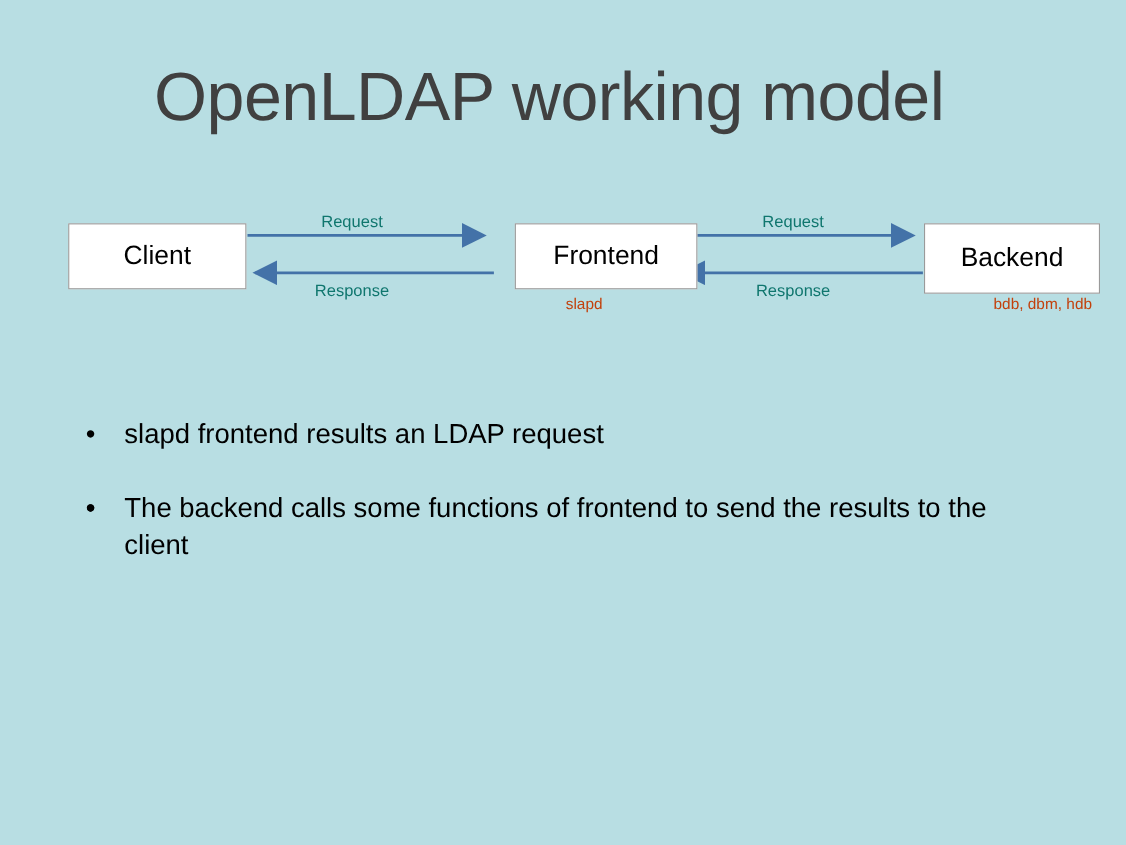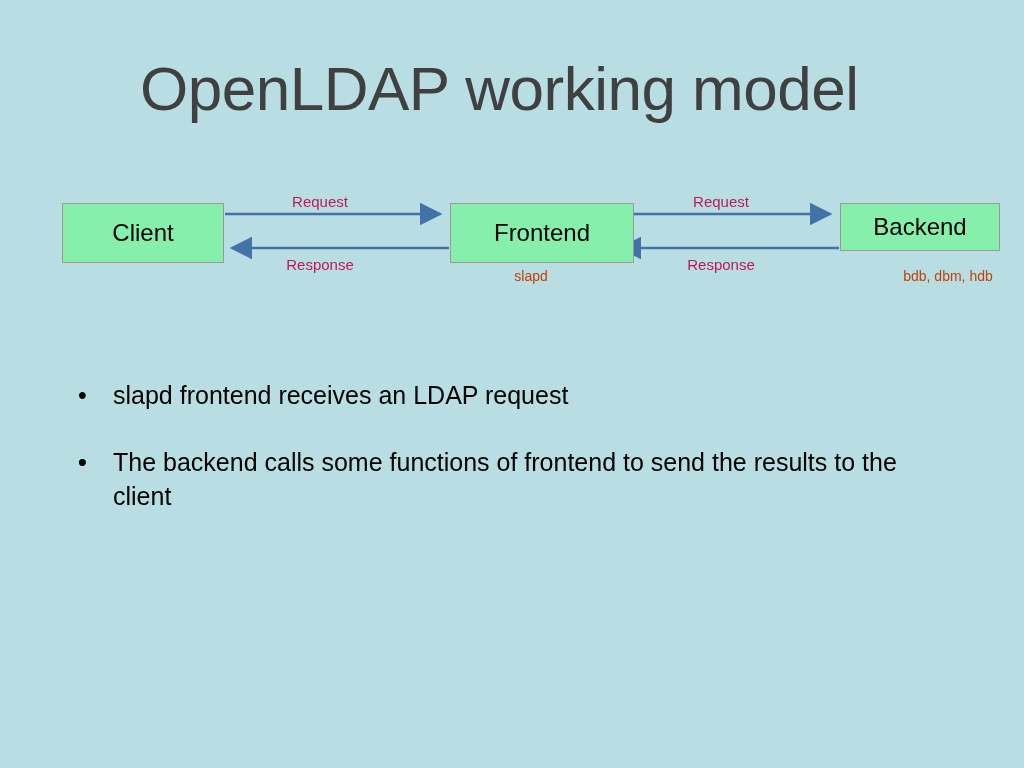--- a/index.html
+++ b/index.html
@@ -30,47 +30,47 @@
   
   .diagram {
     position: absolute;
     left: 0;
     top: 0;
     width: 1024px;
     height: 300px;
   }
   .node-box {
     position: absolute;
-    background: #86efac;
+    background: #ffffff;
     border: 1px solid #9a9a9a;
     box-sizing: border-box;
     display: flex;
     align-items: center;
     justify-content: center;
     font-size: 24px;
     color: #000000;
   }
   #box-client   { left: 62px;  top: 203px; width: 162px; height: 60px; }
-  #box-frontend { left: 450px; top: 203px; width: 184px; height: 60px; }
-  #box-backend  { left: 840px; top: 203px; width: 160px; height: 48px; }
+  #box-frontend { left: 468px; top: 203px; width: 166px; height: 60px; }
+  #box-backend  { left: 840px; top: 203px; width: 160px; height: 64px; }
 
   .node-caption {
     position: absolute;
     font-size: 14px;
     color: #c2410c;
     text-align: center;
     white-space: nowrap;
   }
   #cap-frontend { left: 450px; top: 268px; width: 162px; }
   #cap-backend  { left: 868px; top: 268px; width: 160px; }
 
   .edge-label {
     position: absolute;
     font-size: 15px;
-    color: #be185d;
+    color: #0f766e;
     text-align: center;
     white-space: nowrap;
   }
   #lbl-req-1  { left: 230px; top: 193px; width: 180px; }
   #lbl-resp-1 { left: 230px; top: 256px; width: 180px; }
   #lbl-req-2  { left: 628px; top: 193px; width: 186px; }
   #lbl-resp-2 { left: 628px; top: 256px; width: 186px; }
 
   .arrow-svg {
     position: absolute;
@@ -141,21 +141,21 @@
   <div class="edge-label" id="lbl-req-1">Request</div>
   <div class="edge-label" id="lbl-resp-1">Response</div>
   <div class="edge-label" id="lbl-req-2">Request</div>
   <div class="edge-label" id="lbl-resp-2">Response</div>
 
 </div>
 
 <div class="bullet-list">
   <div class="bullet-item" id="bullet-0">
     <span class="dot">•</span>
-    <span>slapd frontend receives an LDAP request</span>
+    <span>slapd frontend results an LDAP request</span>
   </div>
   <div class="bullet-item" id="bullet-1">
     <span class="dot">•</span>
   </div>
   <div class="bullet-item" id="bullet-2">
     <span class="dot">•</span>
     <span>The backend calls some functions of frontend to send the results to the client</span>
   </div>
 </div>
 

